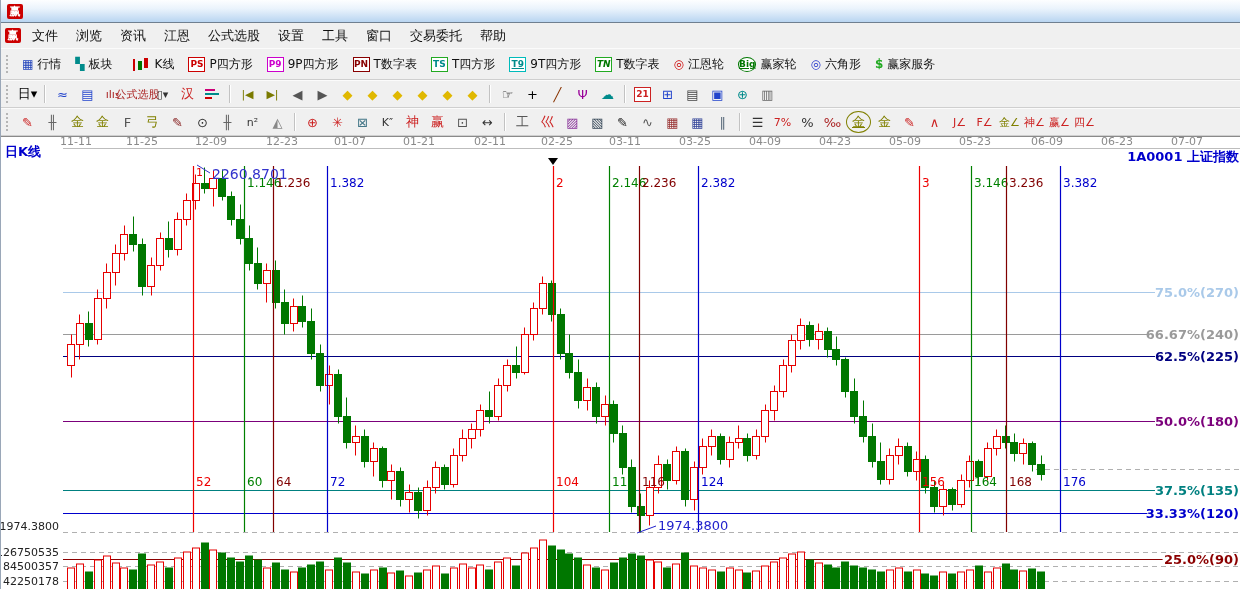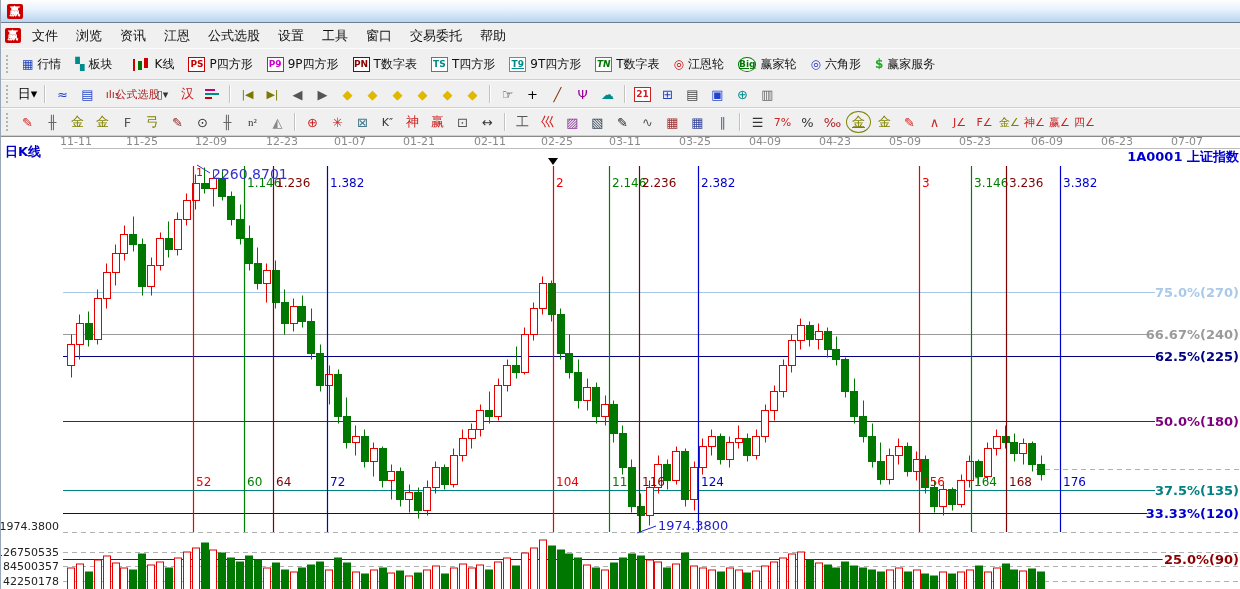--- a/index.html
+++ b/index.html
@@ -163,21 +163,21 @@
   <span id="draw-icons" style="display:flex;align-items:center;">
       <span class="ic" style="color: rgb(204, 34, 34);">✎</span>
       <span class="ic" style="color: rgb(102, 102, 102);">╫</span>
       <span class="ic" style="color: rgb(128, 128, 0);">金</span>
       <span class="ic" style="color: rgb(128, 128, 0);">金</span>
       <span class="ic" style="color: rgb(85, 85, 85);">F</span>
       <span class="ic" style="color: rgb(128, 128, 0);">弓</span>
       <span class="ic" style="color: rgb(136, 34, 34);">✎</span>
       <span class="ic" style="color: rgb(51, 51, 51);">⊙</span>
       <span class="ic" style="color: rgb(102, 102, 102);">╫</span>
-      <span class="ic small" style="color: rgb(51, 51, 51); font-family: Liberation Serif, serif;">n²</span>
+      <span class="ic small" style="color: rgb(51, 51, 51);">n²</span>
       <span class="ic" style="color: rgb(136, 136, 136);">◭</span>
       <span class="sep"></span>
       <span class="ic" style="color: rgb(204, 34, 34);">⊕</span>
       <span class="ic" style="color: rgb(204, 34, 34);">✳</span>
       <span class="ic" style="color: rgb(68, 119, 136);">⊠</span>
       <span class="ic small" style="color: rgb(51, 51, 51);">K″</span>
       <span class="ic" style="color: rgb(204, 34, 34);">神</span>
       <span class="ic" style="color: rgb(204, 34, 34);">赢</span>
       <span class="ic" style="color: rgb(85, 85, 85);">⊡</span>
       <span class="ic" style="color: rgb(51, 51, 51);">↔</span>

